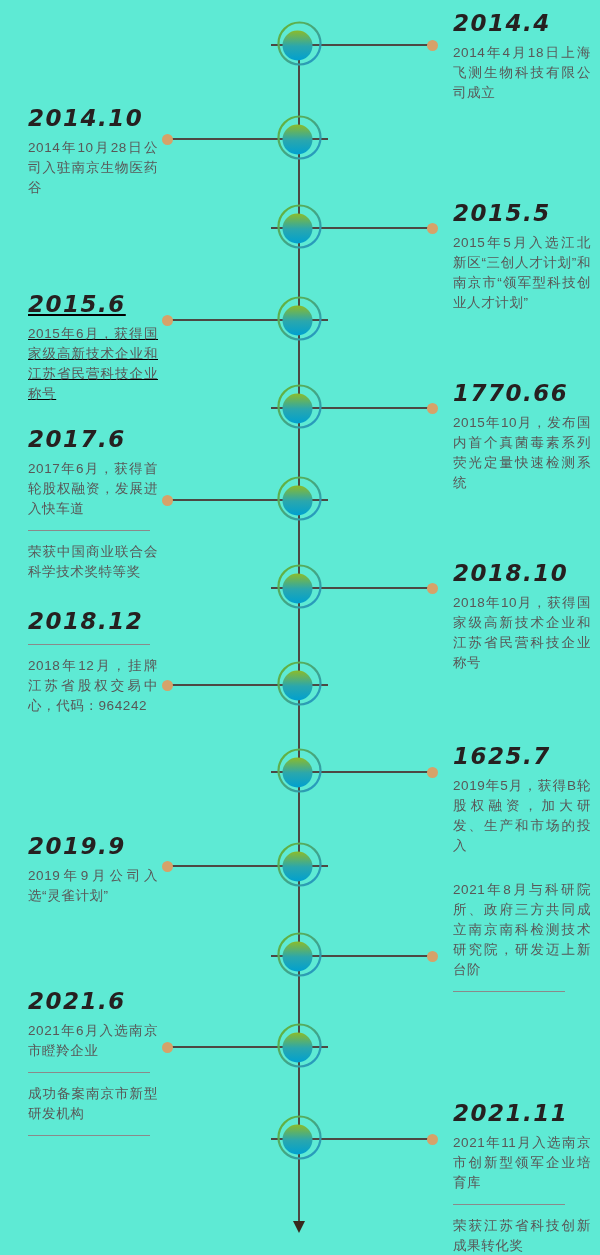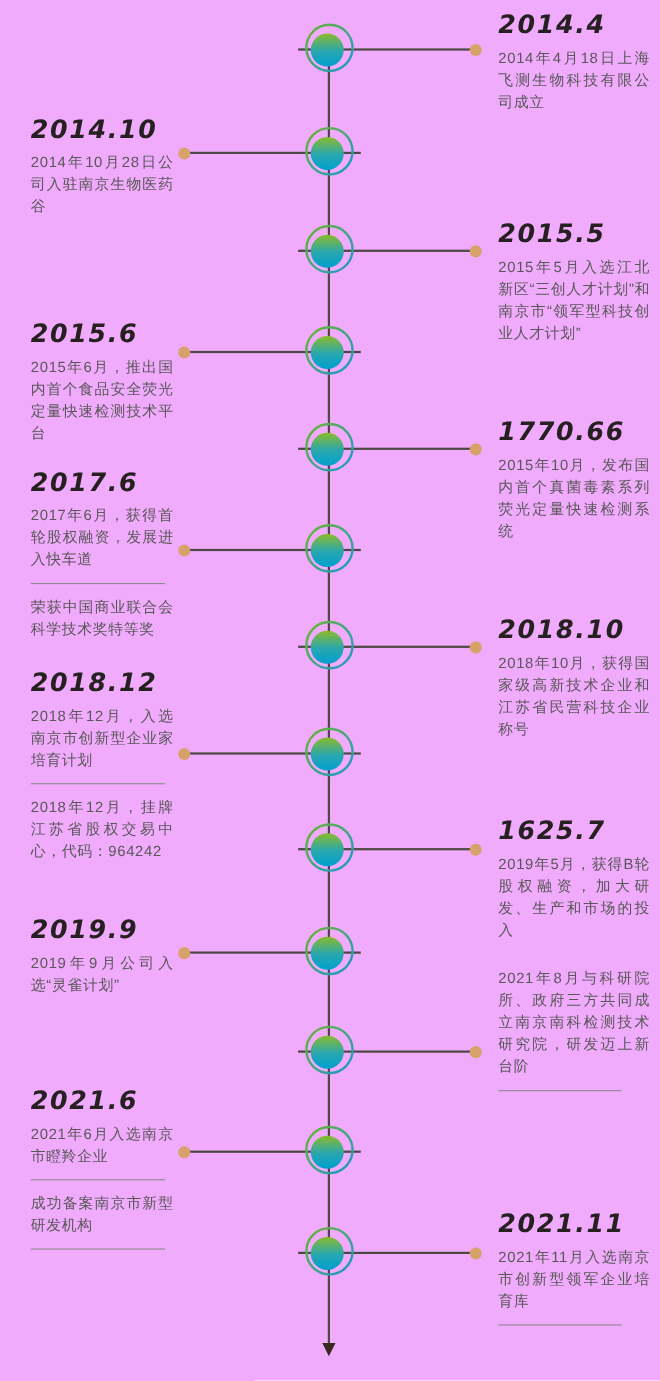--- a/index.html
+++ b/index.html
@@ -1,17 +1,17 @@
 <!DOCTYPE html>
 <html><head>
 <meta charset="utf-8">
 <style>
   html,body{margin:0;padding:0;background:#fff;}
   .canvas{
-    position:relative;width:600px;height:1255px;background:#f0abfc;overflow:hidden;
+    position:relative;width:600px;height:1255px;background:#5eead4;overflow:hidden;
     font-family:"Liberation Sans", sans-serif;
   }
   .axis{position:absolute;width:2px;background:var(--line,#4d4843);z-index:1;}
   .arrow-down{
     position:absolute;width:0;height:0;z-index:1;
     border-left:6px solid transparent;border-right:6px solid transparent;
     border-top:12px solid #38281d;
   }
   .connector{position:absolute;height:2px;background:var(--line,#4d4843);z-index:1;}
   .dot{position:absolute;width:11px;height:11px;border-radius:50%;background:var(--dot,#d6a269);z-index:2;}
@@ -113,23 +113,23 @@
             </linearGradient>
             <linearGradient id="fill3" x1="0" y1="0" x2="0" y2="1">
               <stop offset="0" stop-color="#8cbb2a"></stop>
               <stop offset="0.52" stop-color="#2aa7ad"></stop>
               <stop offset="1" stop-color="#00a0d0"></stop>
             </linearGradient>
           </defs>
           <circle cx="24.5" cy="22.5" r="21" fill="none" stroke="url(#ring3)" stroke-width="2.2"></circle>
           <circle cx="22.5" cy="24.5" r="15" fill="url(#fill3)"></circle>
         </svg></div>
-      <div class="entry-text left" style="top: 293px;">
+      <div class="entry-text left" style="top: 293px; text-decoration: underline;">
         <h2 class="date">2015.6</h2>
-        <p>2015年6月，推出国内首个食品安全荧光定量快速检测技术平台</p>
+        <p>2015年6月，获得国家级高新技术企业和江苏省民营科技企业称号</p>
       </div>
       <div class="connector" style="top: 407px; left: 271px; width: 162px;"></div>
       <div class="dot" style="top: 402.5px; left: 427px;"></div>
       <div class="node" style="left: 275px; top: 384px;"><svg width="48" height="48" viewBox="0 0 48 48">
           <defs>
             <linearGradient id="ring4" x1="0" y1="0" x2="1" y2="1">
               <stop offset="0" stop-color="#6db52b"></stop>
               <stop offset="1" stop-color="#1d97d4"></stop>
             </linearGradient>
             <linearGradient id="fill4" x1="0" y1="0" x2="0" y2="1">
@@ -201,21 +201,20 @@
               <stop offset="0" stop-color="#8cbb2a"></stop>
               <stop offset="0.52" stop-color="#2aa7ad"></stop>
               <stop offset="1" stop-color="#00a0d0"></stop>
             </linearGradient>
           </defs>
           <circle cx="24.5" cy="22.5" r="21" fill="none" stroke="url(#ring7)" stroke-width="2.2"></circle>
           <circle cx="22.5" cy="24.5" r="15" fill="url(#fill7)"></circle>
         </svg></div>
       <div class="entry-text left" style="top: 610px;">
         <h2 class="date">2018.12</h2>
-        <p>2018年12月，入选南京市创新型企业家培育计划</p>
         <div class="divider"></div>
         <p>2018年12月，挂牌江苏省股权交易中心，代码：964242</p>
       </div>
       <div class="connector" style="top: 771px; left: 271px; width: 162px;"></div>
       <div class="dot" style="top: 766.5px; left: 427px;"></div>
       <div class="node" style="left: 275px; top: 748px;"><svg width="48" height="48" viewBox="0 0 48 48">
           <defs>
             <linearGradient id="ring8" x1="0" y1="0" x2="1" y2="1">
               <stop offset="0" stop-color="#6db52b"></stop>
               <stop offset="1" stop-color="#1d97d4"></stop>
@@ -313,15 +312,16 @@
               <stop offset="1" stop-color="#00a0d0"></stop>
             </linearGradient>
           </defs>
           <circle cx="24.5" cy="22.5" r="21" fill="none" stroke="url(#ring12)" stroke-width="2.2"></circle>
           <circle cx="22.5" cy="24.5" r="15" fill="url(#fill12)"></circle>
         </svg></div>
       <div class="entry-text right" style="top: 1102px;">
         <h2 class="date">2021.11</h2>
         <p>2021年11月入选南京市创新型领军企业培育库</p>
         <div class="divider"></div>
+        <p>荣获江苏省科技创新成果转化奖</p>
       </div>
     </div>
 </div>
 
 </body></html>

